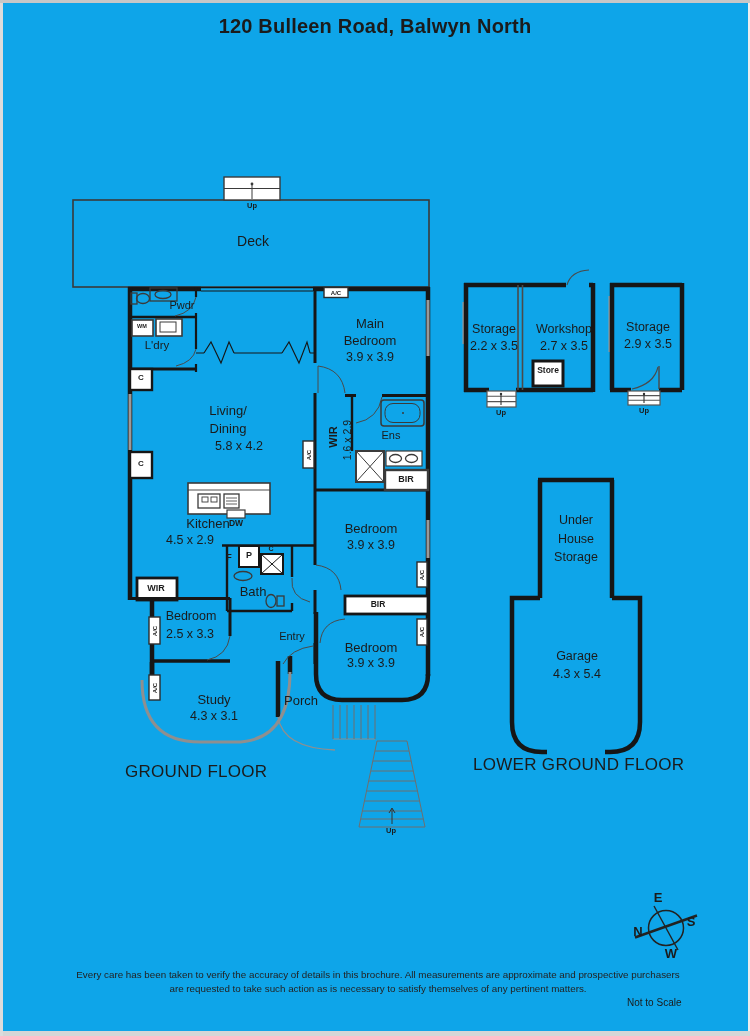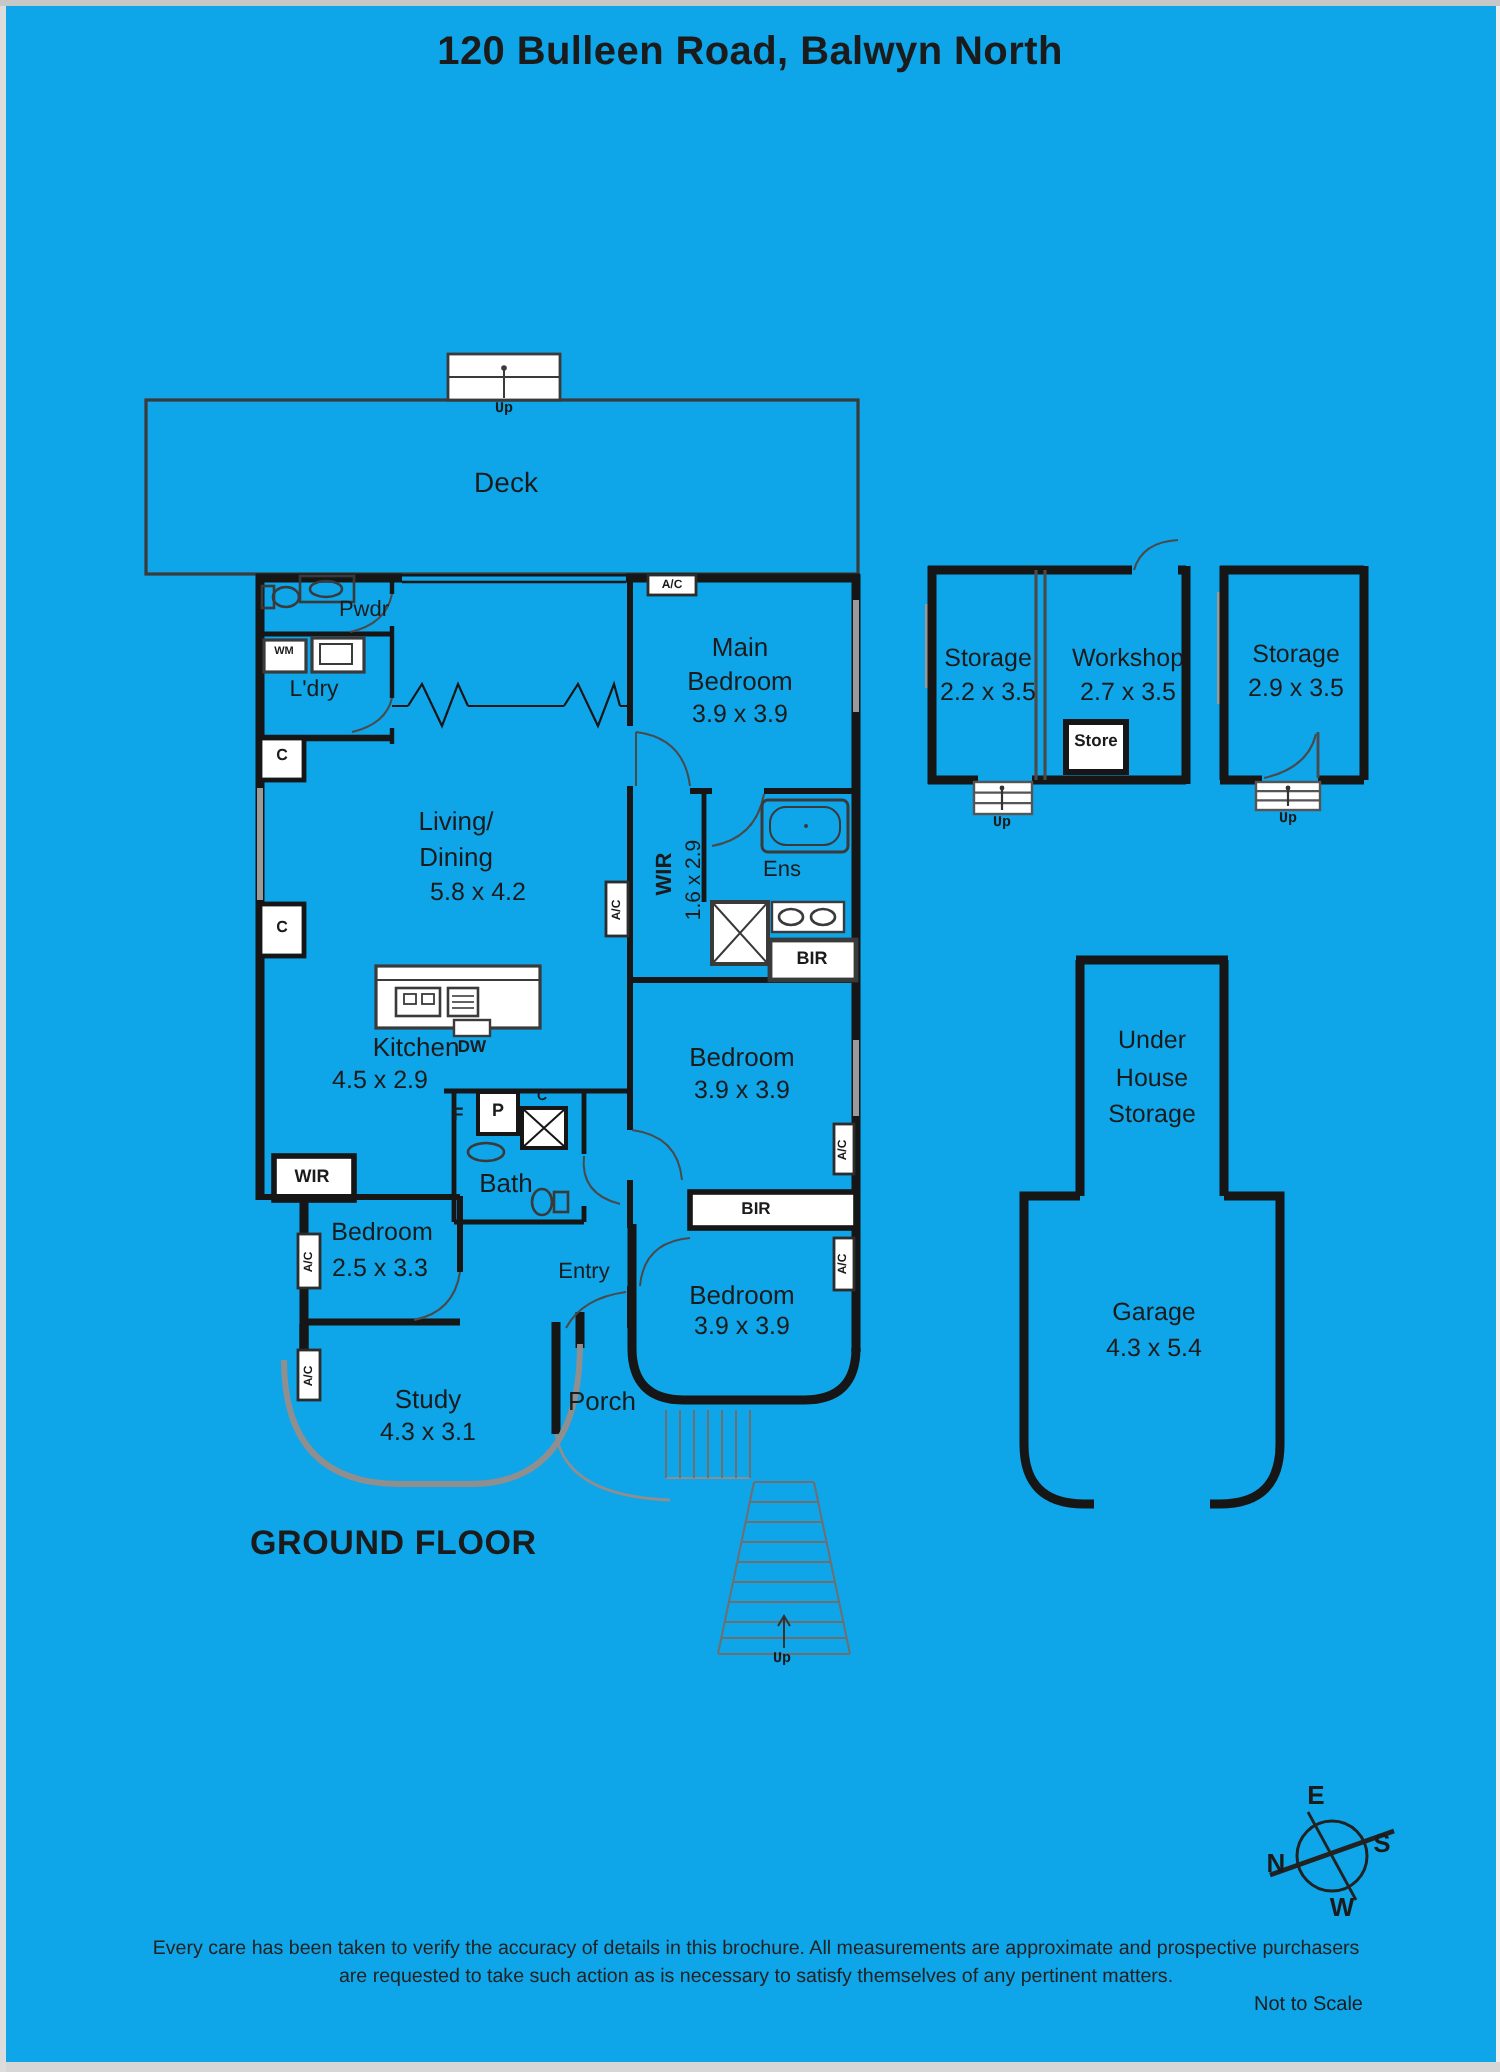--- a/index.html
+++ b/index.html
@@ -7,27 +7,27 @@
     position:relative;width:750px;height:1036px;margin:0 auto;
     background:#0ea5e9;overflow:hidden;
     font-family:"Liberation Sans", sans-serif;color:#1a1a1a;
     box-shadow: inset 0 3px 0 #c7c7c7, inset 3px 0 0 #dcdcdc, inset 0 -5px 0 #d6d6d6, inset -2px 0 0 #eeeeee;
   }
   svg{position:absolute;left:0;top:0;}
   .lbl{position:absolute;line-height:1;white-space:nowrap;transform:translateX(-50%);color:#1b1b1b;}
   .lft{position:absolute;line-height:1;white-space:nowrap;color:#1b1b1b;}
   .vlbl{position:absolute;line-height:1;white-space:nowrap;transform:translate(-50%,-50%) rotate(-90deg);color:#1b1b1b;}
   .t-title{font-size:20px;font-weight:700;letter-spacing:.2px;}
-  .t-floor{font-size:17px;font-weight:700;letter-spacing:.3px;}
+  .t-floor{font-size:17px;font-weight:400;letter-spacing:.3px;}
   .t-room{font-size:13px;font-weight:500;}
   .t-dims{font-size:12.5px;font-weight:500;}
   .t-room-s{font-size:12.5px;font-weight:500;}
   .t-med{font-size:11px;font-weight:500;}
   .t-small{font-size:8.5px;font-weight:600;}
-  .t-tiny{font-size:7.5px;font-weight:600;font-family:Liberation Mono, monospace;}
+  .t-tiny{font-size:7.5px;font-weight:600;}
   .t-micro{font-size:6px;font-weight:600;}
   .t-c{font-size:8px;font-weight:600;}
   .t-compass{font-size:13px;font-weight:600;}
   .t-disc{font-size:9.8px;color:#222;}
 </style>
 </head>
 <body>
 
 <div class="page">
 
@@ -266,20 +266,21 @@
   <div class="lbl t-room-s" style="left:648px;top:321px;">Storage</div>
   <div class="lbl t-dims" style="left:648px;top:338px;">2.9 x 3.5</div>
   <div class="lbl t-tiny" style="left:501px;top:409px;">Up</div>
   <div class="lbl t-tiny" style="left:644px;top:407px;">Up</div>
 
   <div class="lbl t-room-s" style="left:576px;top:514px;">Under</div>
   <div class="lbl t-room-s" style="left:576px;top:533px;">House</div>
   <div class="lbl t-room-s" style="left:576px;top:551px;">Storage</div>
   <div class="lbl t-room-s" style="left:577px;top:650px;">Garage</div>
   <div class="lbl t-dims" style="left:577px;top:668px;">4.3 x 5.4</div>
+  <div class="lft t-floor" style="left:473px;top:756px;">LOWER GROUND FLOOR</div>
 
   <div class="lbl t-compass" style="left:658px;top:891px;">E</div>
   <div class="lbl t-compass" style="left:691px;top:915px;">S</div>
   <div class="lbl t-compass" style="left:671px;top:947px;">W</div>
   <div class="lbl t-compass" style="left:638px;top:925px;">N</div>
 
   <div class="lbl t-disc" style="left:378px;top:970px;">Every care has been taken to verify the accuracy of details in this brochure. All measurements are approximate and prospective purchasers</div>
   <div class="lbl t-disc" style="left:378px;top:984px;">are requested to take such action as is necessary to satisfy themselves of any pertinent matters.</div>
   <div class="lft" style="left:627px;top:998px;font-size:10px;">Not to Scale</div>
 

